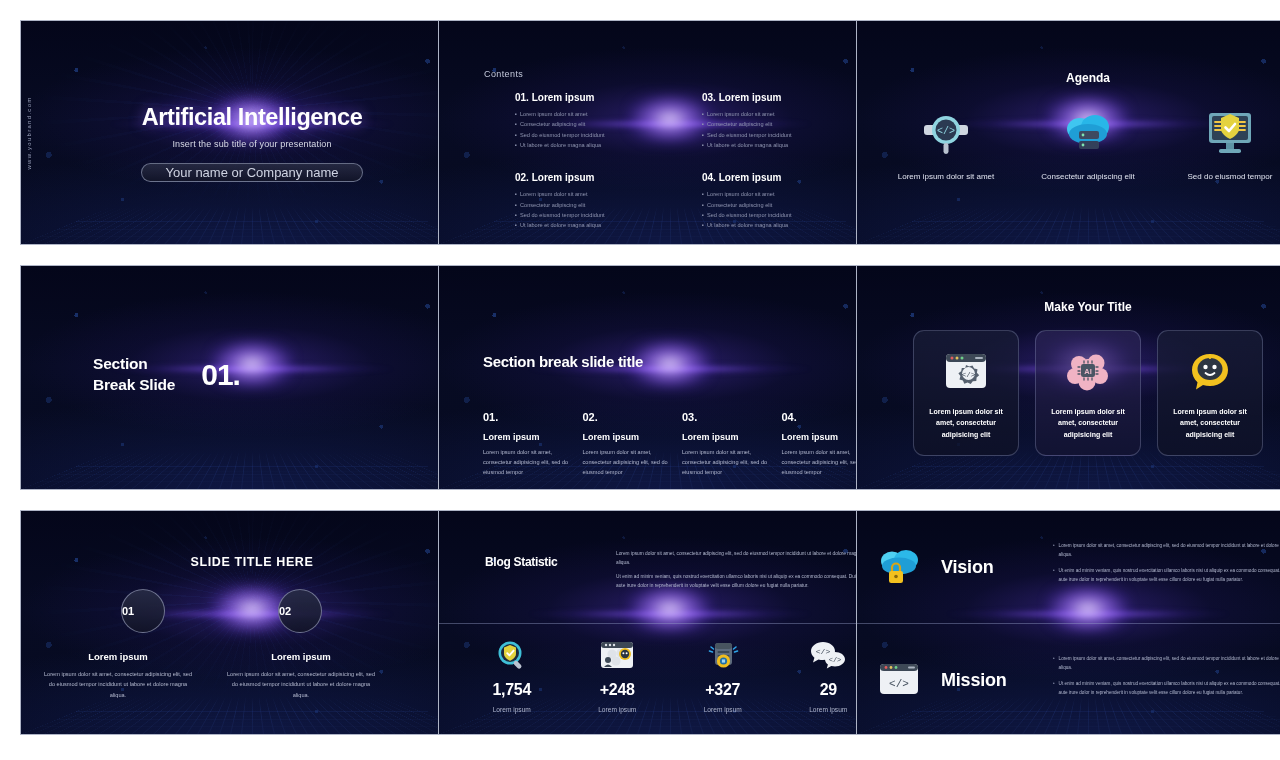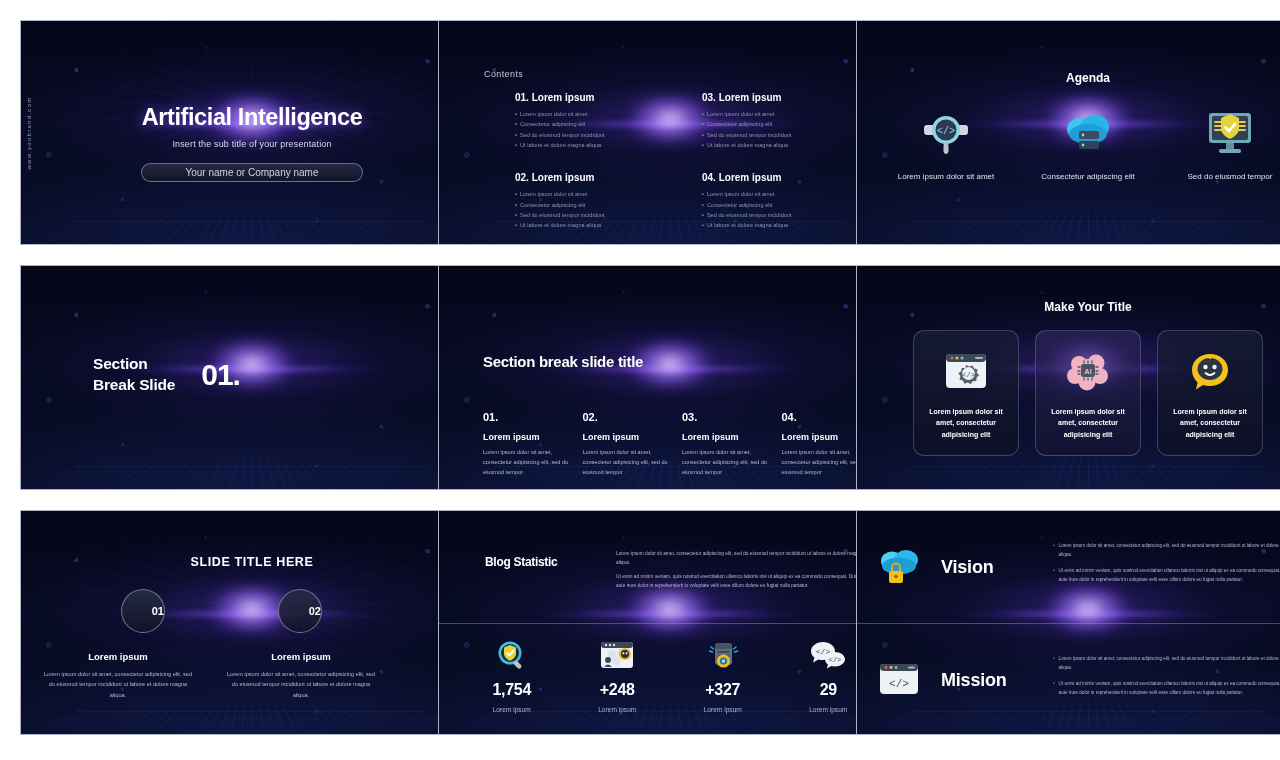--- a/index.html
+++ b/index.html
@@ -90,21 +90,21 @@
   .s1-sub {
     position: absolute; left: 0; right: 0; top: 118px;
     text-align: center; font-size: 9px; color: #d7dae6; letter-spacing: .15px;
   }
   .s1-btn {
     position: absolute; left: 50%; top: 142px; transform: translateX(-50%);
     width: 222px; height: 19px; border-radius: 10px;
     border: 1px solid rgba(170,178,205,.55);
     background: linear-gradient(180deg, rgba(42,46,70,.82), rgba(20,22,40,.82));
     display: flex; align-items: center; justify-content: center;
-    font-size: 10px; color: #cfd3e2;
+    font-size: 13px; color: #cfd3e2;
   }
   .side-left {
     position: absolute; left: 5px; top: 50%; transform: translateY(-50%) rotate(180deg);
     writing-mode: vertical-rl; font-size: 6px; letter-spacing: 1.3px;
     color: #9aa1bb;
   }
   .side-right {
     position: absolute; right: 5px; top: 50%; transform: translateY(-50%);
     writing-mode: vertical-rl; font-size: 6px; letter-spacing: 1.3px;
     color: #9aa1bb;
@@ -153,21 +153,21 @@
   .s6-card.mid { background: linear-gradient(180deg, rgba(48,40,92,.62), rgba(20,20,50,.75)); }
   .s6-ico { height: 48px; display: flex; align-items: center; justify-content: center; }
   .s6-txt { margin-top: 10px; font-size: 7px; font-weight: 700; color: #fff; text-align: center; line-height: 1.62; padding: 0 8px; }
 
   
   .s7-title { position: absolute; left: 0; right: 0; top: 44px; text-align: center; font-size: 12.5px; font-weight: 700; color: #fff; letter-spacing: .6px; }
   .s7-circ {
     position: absolute; top: 78px; width: 44px; height: 44px; border-radius: 50%;
     border: 1px solid rgba(165,172,200,.6);
     background: linear-gradient(180deg, rgba(40,44,70,.9), rgba(18,20,40,.9));
-    display: flex; align-items: center; justify-content: flex-end;
+    display: flex; align-items: center; justify-content: flex-start;
     font-size: 11px; font-weight: 700; color: #fff;
   }
   .s7-circ.a { left: 100px; }
   .s7-circ.b { left: 257px; }
   .s7-blk { position: absolute; top: 140px; width: 148px; text-align: center; }
   .s7-blk.a { left: 23px; }
   .s7-blk.b { left: 206px; }
   .s7-h { font-size: 9.5px; font-weight: 700; color: #fff; margin-bottom: 7px; }
   .s7-p { font-size: 5.6px; color: #b4bacf; line-height: 1.85; }
 

